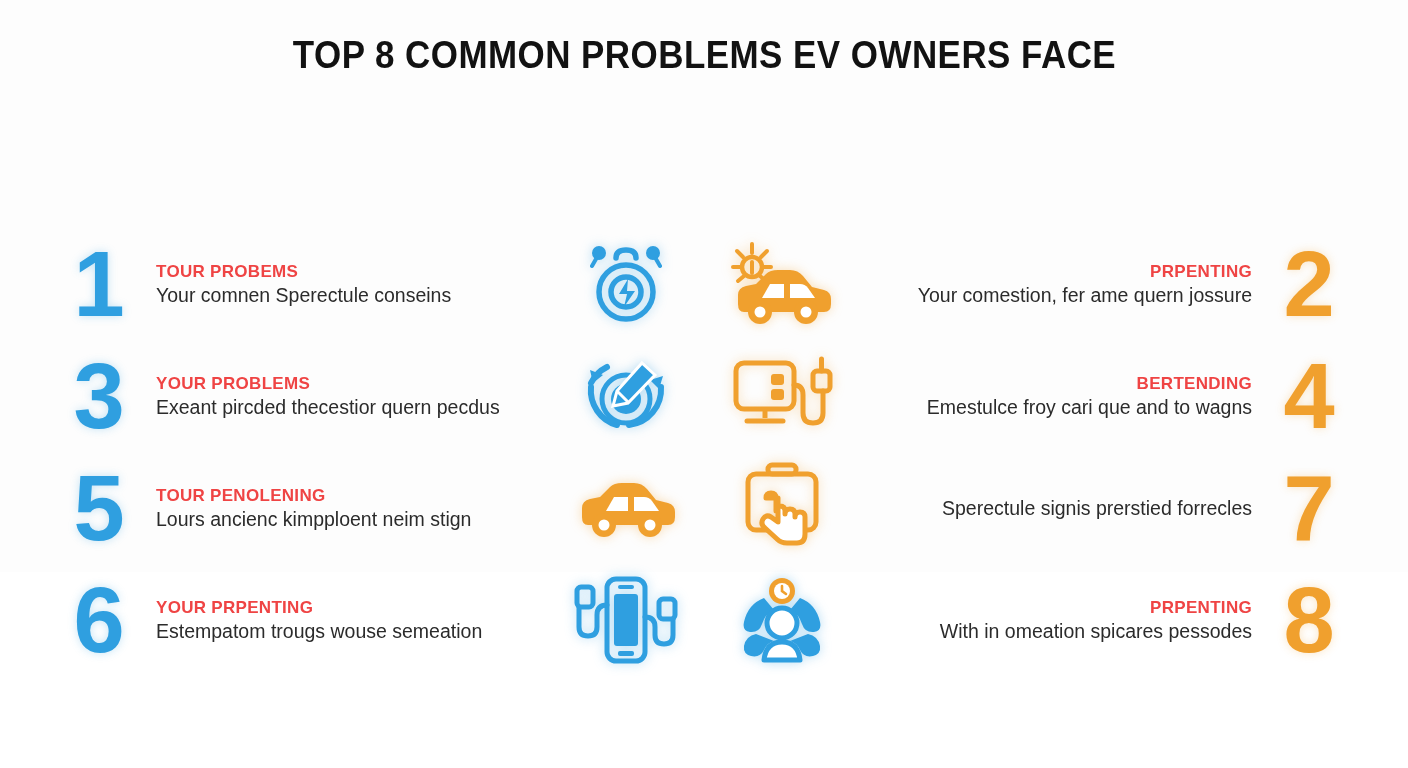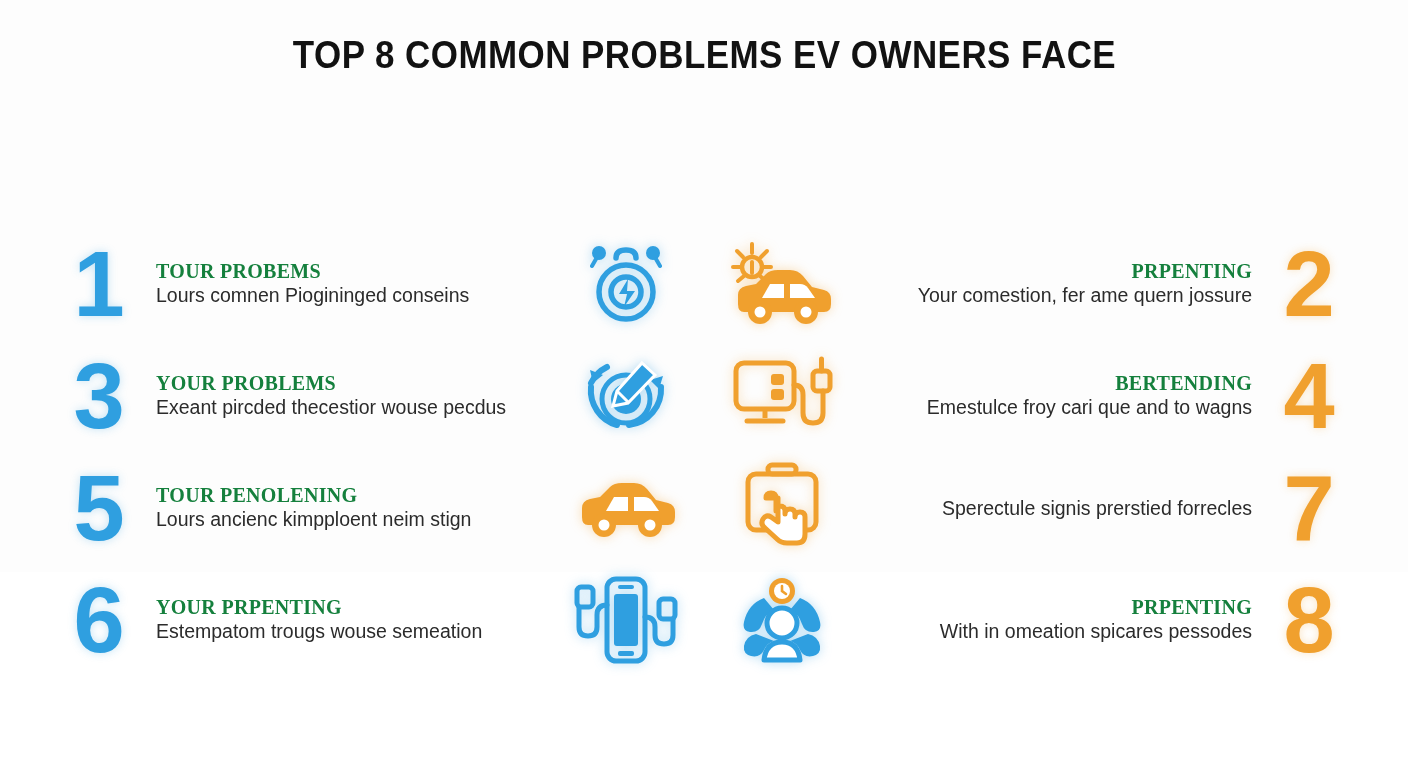--- a/index.html
+++ b/index.html
@@ -69,25 +69,25 @@
   
   .textblock {
     flex:1 1 auto;
     padding:0 18px;
     min-width:0;
   }
   .item.left  .textblock { text-align:left; }
   .item.right .textblock { text-align:right; }
 
   .head {
-    font-family:Liberation Serif, serif;
+    font-family:Liberation Sans, sans-serif;
     font-weight:bold;
-    font-size:20px;
+    font-size:17px;
     letter-spacing:0.3px;
-    color:#15803d;
+    color:#ef4444;
     line-height:21px;
     white-space:nowrap;
   }
   .body {
     font-family:"Liberation Sans", sans-serif;
     font-weight:400;
     font-size:19.5px;
     line-height:25px;
     color:#2b2b2b;
     margin-top:1px;
@@ -113,21 +113,21 @@
   <div class="title-wrap">
     <span class="title">TOP 8 COMMON PROBLEMS EV OWNERS FACE</span>
   </div>
 
   <div class="grid">
 
     <div class="item left">
       <div class="numeral blue">1</div>
       <div class="textblock">
         <div class="head">TOUR PROBEMS</div>
-        <div class="body">Lours comnen Piogininged conseins</div>
+        <div class="body">Your comnen Sperectule conseins</div>
       </div>
       <div class="icon glow-blue">
         <svg width="78" height="86" viewBox="0 0 78 86">
           <g fill="none" stroke="#2f9fe0" stroke-width="5.5" stroke-linecap="round" stroke-linejoin="round">
             <path d="M29 17 q0-8 10-8 q10 0 10 8"></path>
             <circle cx="39" cy="51" r="27"></circle>
             <circle cx="39" cy="51" r="15"></circle>
           </g>
           <path d="M41 38 L32 53 h8 l-3 13 l11 -16 h-8 z" fill="#2f9fe0"></path>
           <circle cx="12" cy="12" r="7" fill="#2f9fe0"></circle>
@@ -165,21 +165,21 @@
         <div class="head">PRPENTING</div>
         <div class="body">Your comestion, fer ame quern jossure</div>
       </div>
       <div class="numeral orange">2</div>
     </div>
 
     <div class="item left">
       <div class="numeral blue">3</div>
       <div class="textblock">
         <div class="head">YOUR PROBLEMS</div>
-        <div class="body">Exeant pircded thecestior wouse pecdus</div>
+        <div class="body">Exeant pircded thecestior quern pecdus</div>
       </div>
       <div class="icon glow-blue">
         <svg width="94" height="86" viewBox="0 0 94 86">
           <g fill="none" stroke="#2f9fe0" stroke-width="6" stroke-linecap="round">
             <path d="M12 30 a36 36 0 0 1 16 -16"></path>
             <path d="M82 34 a36 36 0 0 1 -32 38"></path>
             <path d="M12 34 a36 36 0 0 0 26 38"></path>
           </g>
           <path d="M14 30 l-3 -13 l13 5 z" fill="#2f9fe0"></path>
           <path d="M80 36 l4 -13 l-13 4 z" fill="#2f9fe0"></path>

